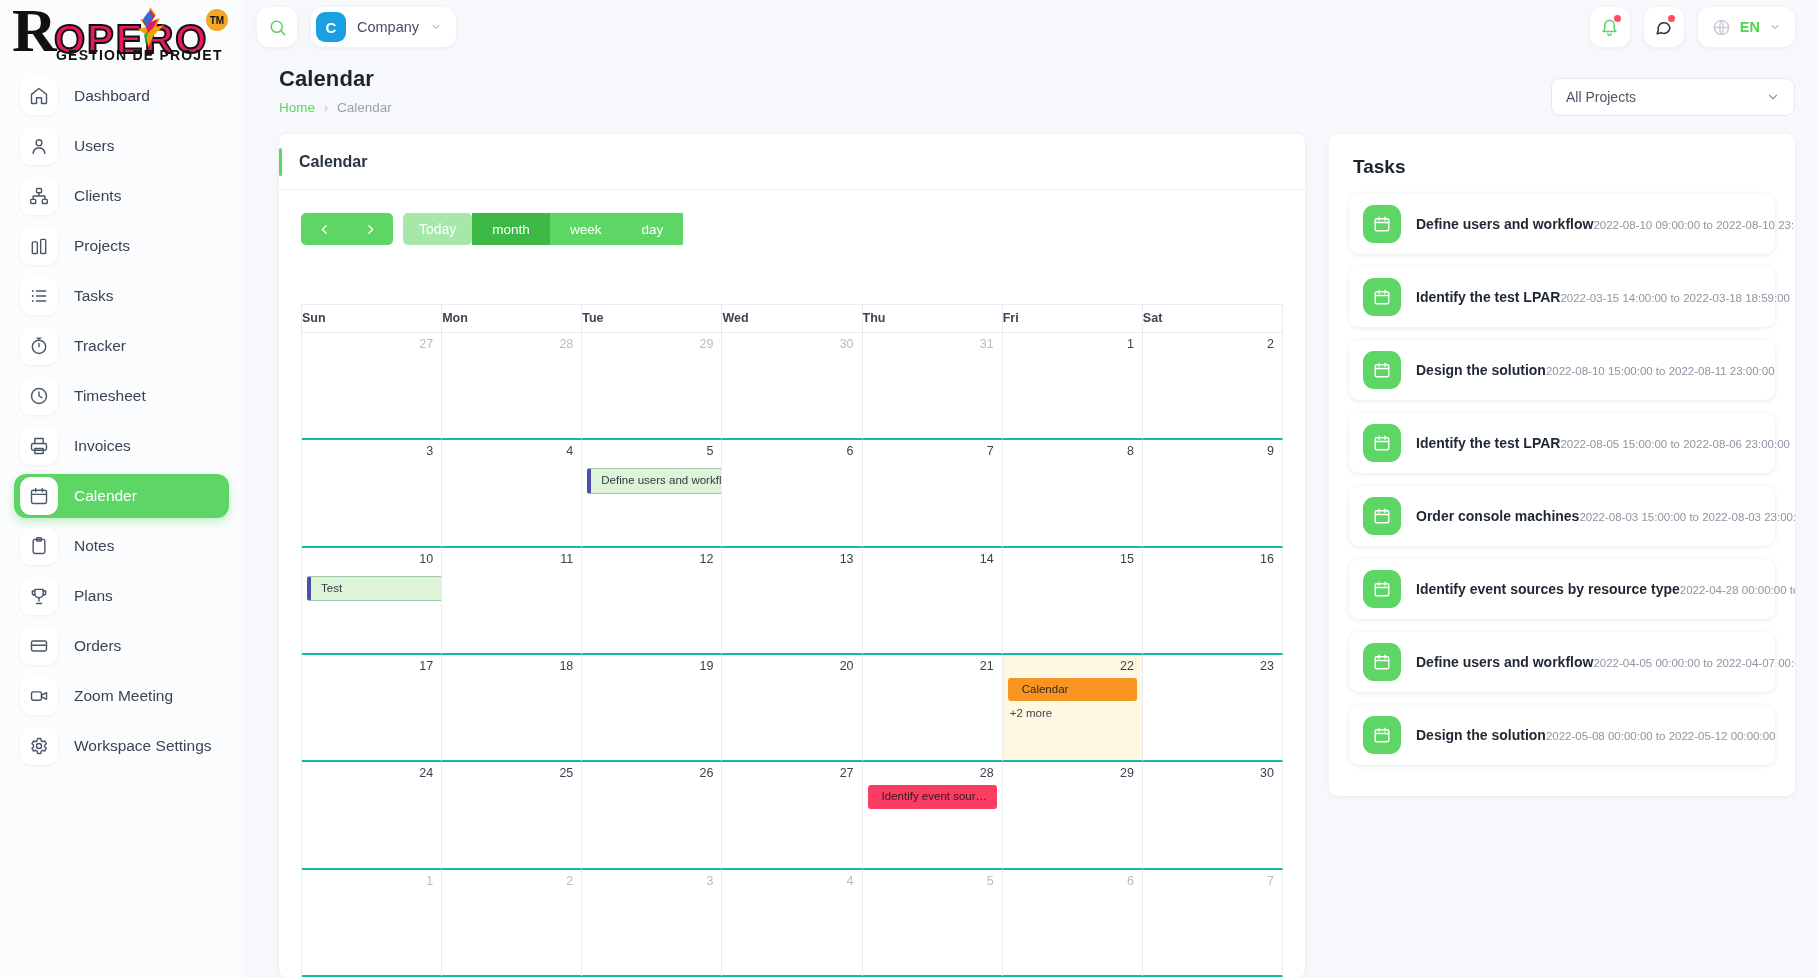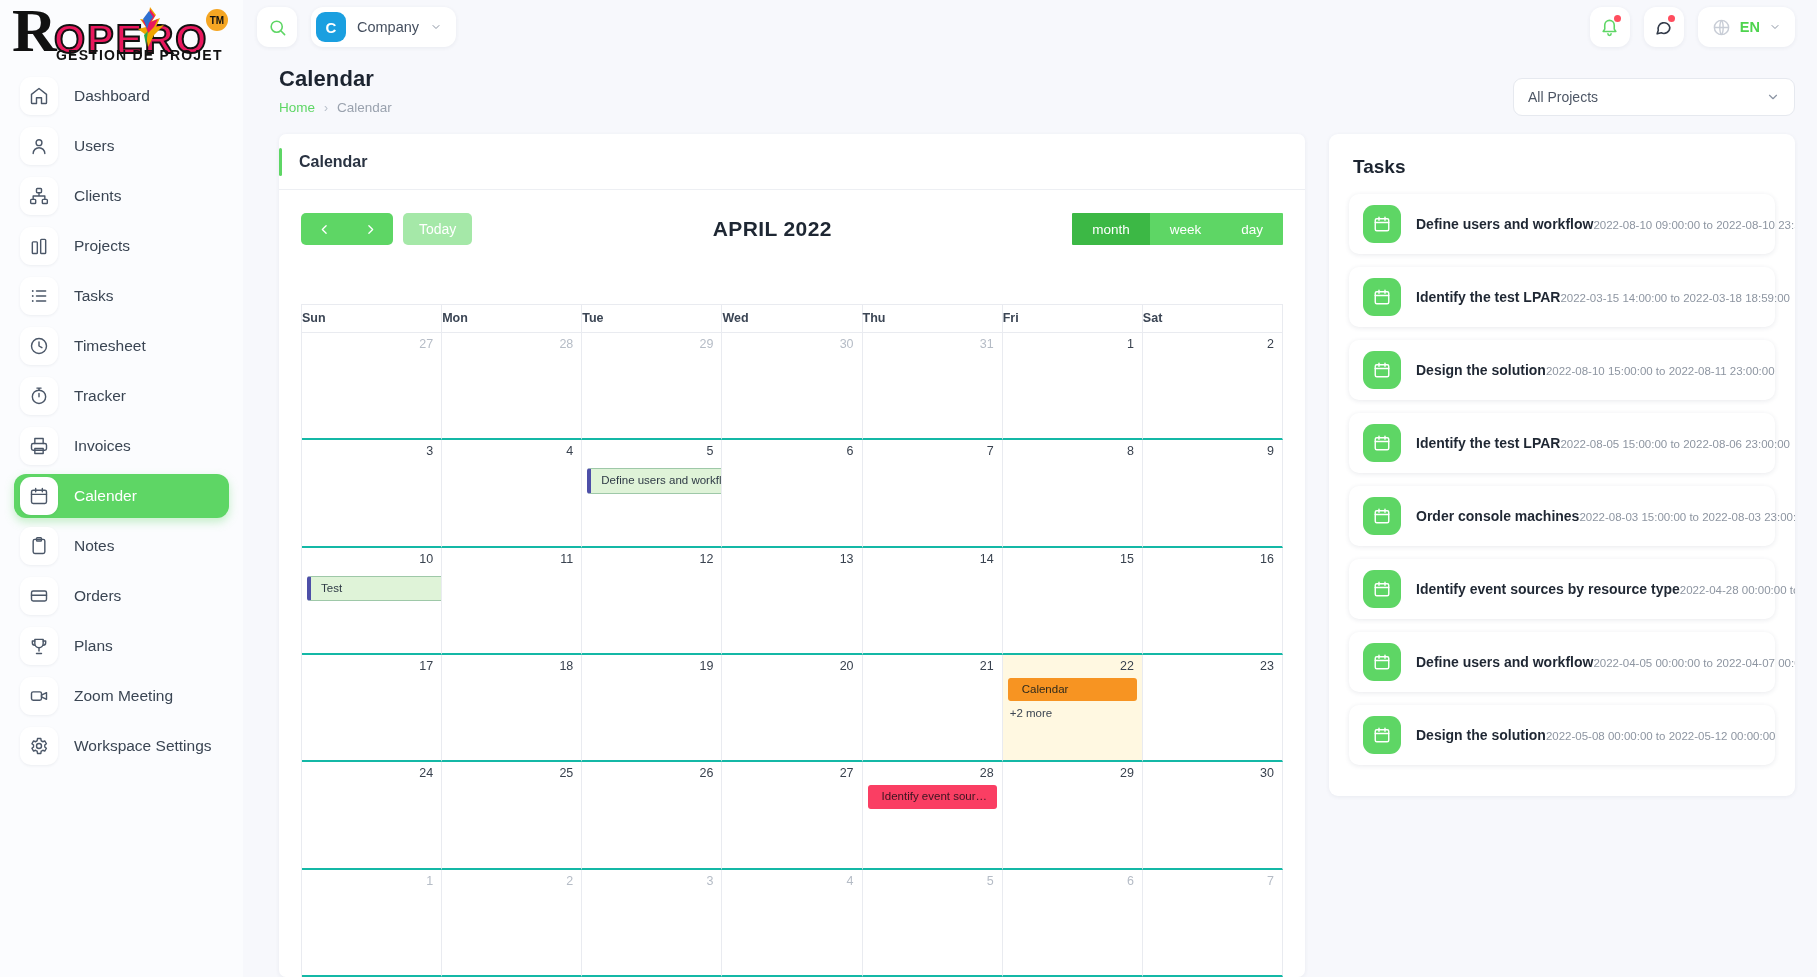--- a/index.html
+++ b/index.html
@@ -144,21 +144,21 @@
     padding: 12px 22px 0 36px;
   }
   .page-title { font-size: 22px; font-weight: 600; color: #1c2430; letter-spacing: .1px; }
   .crumbs { display: flex; align-items: center; gap: 9px; margin-top: 8px; font-size: 13.5px; }
   .crumb-home { color: #5ed665; cursor: pointer; }
   .crumb-sep { color: #b9c0cb; font-size: 12px; }
   .crumb-cur { color: #9aa2ae; }
 
   .proj-select {
     margin-left: auto; margin-top: 12px;
-    width: 282px; height: 38px;
+    width: 244px; height: 38px;
     background: #fff; border: 1px solid #e6e9ef; border-radius: 9px;
     display: flex; align-items: center;
     padding: 0 14px;
     font-size: 14px; color: #4d5665;
     cursor: pointer;
   }
   .proj-select .chev { margin-left: auto; width: 14px; height: 14px; }
 
   
   .content {
@@ -351,34 +351,34 @@
               <circle cx="4.5" cy="6" r="1.1" fill="#4b5768" stroke="none"></circle>
               <circle cx="4.5" cy="12" r="1.1" fill="#4b5768" stroke="none"></circle>
               <circle cx="4.5" cy="18" r="1.1" fill="#4b5768" stroke="none"></circle>
             </svg>
           </span>
         <span>Tasks</span>
       </div>
       <div class="nav-item">
         <span class="nav-ico">
             <svg viewBox="0 0 24 24">
+              <circle cx="12" cy="13" r="8"></circle>
+              <path d="M12 9v4M9.5 2.5h5M12 2.5V5"></path>
+            </svg>
+          </span>
+        <span>Tracker</span>
+      </div>
+      <div class="nav-item">
+        <span class="nav-ico">
+            <svg viewBox="0 0 24 24">
               <circle cx="12" cy="12" r="9"></circle>
               <path d="M12 7v5l3.5 2"></path>
             </svg>
           </span>
         <span>Timesheet</span>
-      </div>
-      <div class="nav-item">
-        <span class="nav-ico">
-            <svg viewBox="0 0 24 24">
-              <circle cx="12" cy="13" r="8"></circle>
-              <path d="M12 9v4M9.5 2.5h5M12 2.5V5"></path>
-            </svg>
-          </span>
-        <span>Tracker</span>
       </div>
       <div class="nav-item">
         <span class="nav-ico">
             <svg viewBox="0 0 24 24">
               <path d="M7 9V3h10v6"></path>
               <rect x="3" y="9" width="18" height="8" rx="2"></rect>
               <rect x="7" y="15" width="10" height="6"></rect>
             </svg>
           </span>
         <span>Invoices</span>
@@ -397,34 +397,34 @@
             <svg viewBox="0 0 24 24">
               <rect x="5" y="4" width="14" height="17" rx="2"></rect>
               <rect x="9" y="2" width="6" height="4" rx="1"></rect>
             </svg>
           </span>
         <span>Notes</span>
       </div>
       <div class="nav-item">
         <span class="nav-ico">
             <svg viewBox="0 0 24 24">
+              <path d="M7 4h10v5a5 5 0 0 1-10 0z"></path>
+              <path d="M7 6H4v2a3 3 0 0 0 3 3M17 6h3v2a3 3 0 0 1-3 3M12 14v4M9 21h6"></path>
+            </svg>
+          </span>
+        <span>Plans</span>
+      </div>
+      <div class="nav-item">
+        <span class="nav-ico">
+            <svg viewBox="0 0 24 24">
               <rect x="3" y="6" width="18" height="12" rx="2"></rect>
               <path d="M3 11h18"></path>
             </svg>
           </span>
         <span>Orders</span>
-      </div>
-      <div class="nav-item">
-        <span class="nav-ico">
-            <svg viewBox="0 0 24 24">
-              <path d="M7 4h10v5a5 5 0 0 1-10 0z"></path>
-              <path d="M7 6H4v2a3 3 0 0 0 3 3M17 6h3v2a3 3 0 0 1-3 3M12 14v4M9 21h6"></path>
-            </svg>
-          </span>
-        <span>Plans</span>
       </div>
       <div class="nav-item">
         <span class="nav-ico">
             <svg viewBox="0 0 24 24">
               <rect x="3" y="7" width="12" height="10" rx="2"></rect>
               <path d="M15 11l6-3v8l-6-3z"></path>
             </svg>
           </span>
         <span>Zoom Meeting</span>
       </div>
@@ -514,21 +514,20 @@
                     <path d="M15 5l-7 7 7 7"></path>
                   </svg>
                 </div>
               <div class="navbtn">
                   <svg viewBox="0 0 24 24">
                     <path d="M9 5l7 7-7 7"></path>
                   </svg>
                 </div>
             </div>
             <div class="today-btn">Today</div>
-            <div class="cal-title">APRIL 2022</div>
             <div class="viewgrp">
               <div class="viewbtn active">month</div>
               <div class="viewbtn">week</div>
               <div class="viewbtn">day</div>
             </div>
           </div>
 
           <div class="cal-grid">
             <div class="dow-row">
               <div class="dow">Sun</div>

